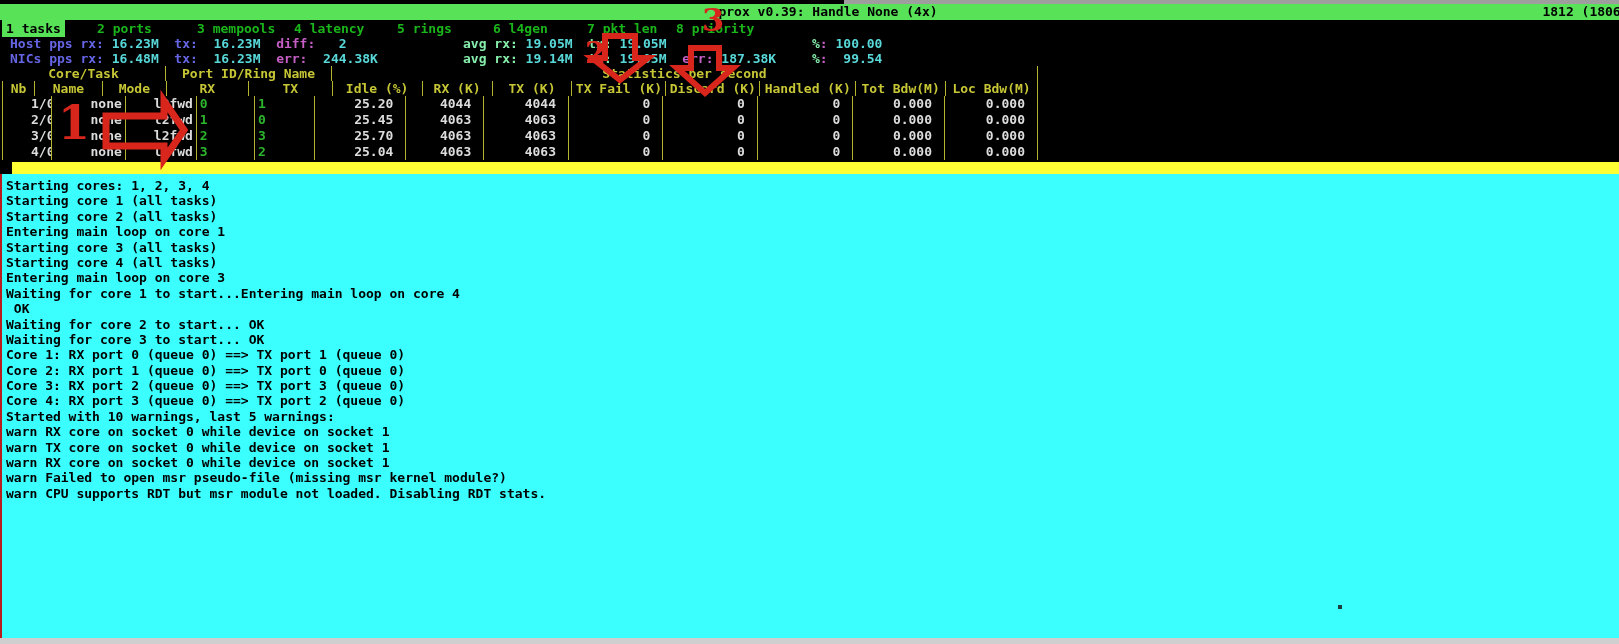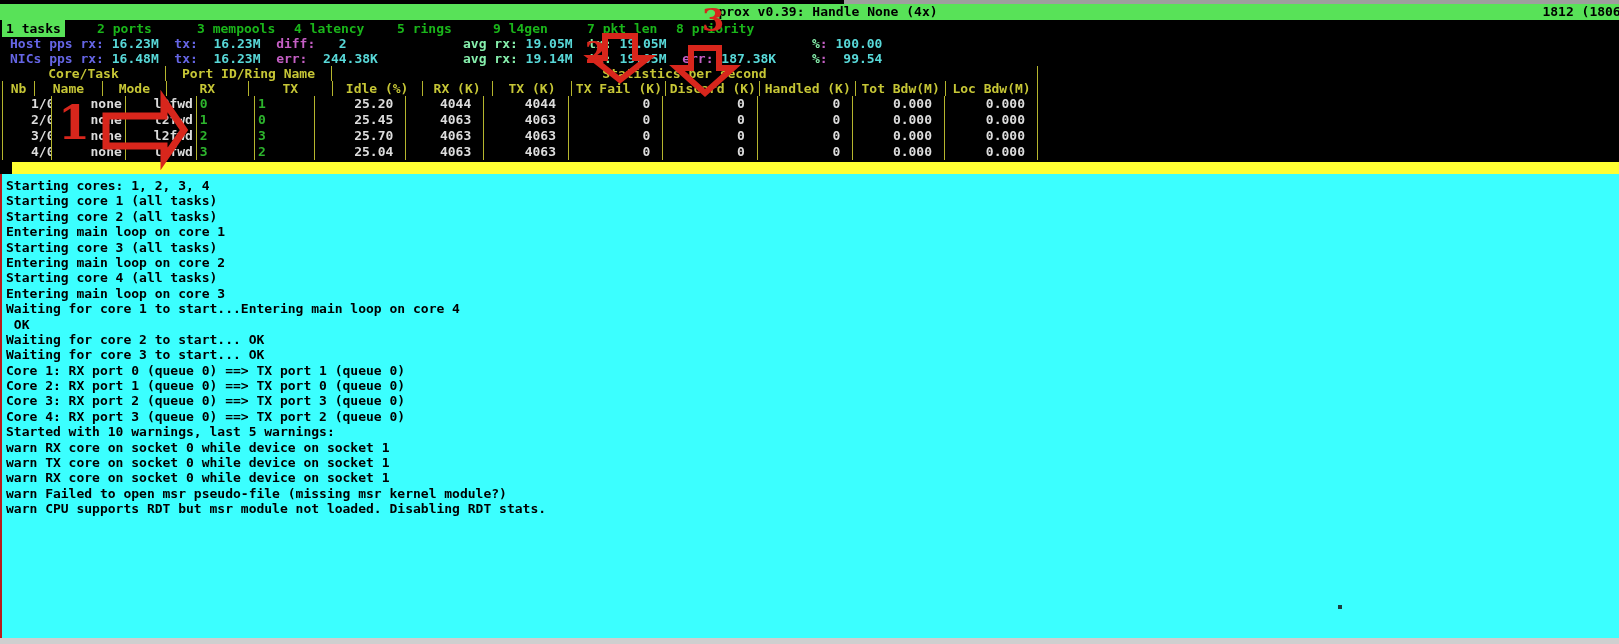--- a/index.html
+++ b/index.html
@@ -60,21 +60,21 @@
     <span class="title">prox v0.39: Handle None (4x)</span>
     <span class="uptime">1812 (1806) up</span>
   </div>
 
   <div class="tabbar" id="tabbar">
       <span class="tab active" style="left: 2px;">1 tasks</span>
       <span class="tab" style="left: 93px;">2 ports</span>
       <span class="tab" style="left: 193px;">3 mempools</span>
       <span class="tab" style="left: 290px;">4 latency</span>
       <span class="tab" style="left: 393px;">5 rings</span>
-      <span class="tab" style="left: 489px;">9 l4gen</span>
+      <span class="tab" style="left: 489px;">6 l4gen</span>
       <span class="tab" style="left: 583px;">7 pkt_len</span>
       <span class="tab" style="left: 672px;">8 priority</span>
     </div>
 
   <div id="stats">
       <div class="stat-line" style="top: 36px;"><span class="seg" style="left: 2px;"><span class="c-blue">Host pps rx:</span><span class="c-cyan"> 16.23M</span><span class="c-blue">  tx: </span><span class="c-cyan"> 16.23M</span><span class="c-magenta">  diff: </span><span class="c-cyan">  2</span></span><span class="seg" style="left: 455px;"><span class="c-teal">avg rx:</span><span class="c-cyan"> 19.05M</span><span class="c-teal">  tx: </span><span class="c-cyan">19.05M</span></span><span class="seg" style="left: 804px;"><span class="c-teal">%</span><span class="c-magenta">:</span><span class="c-cyan"> 100.00</span></span></div>
       <div class="stat-line" style="top: 51px;"><span class="seg" style="left: 2px;"><span class="c-blue">NICs pps rx:</span><span class="c-cyan"> 16.48M</span><span class="c-blue">  tx: </span><span class="c-cyan"> 16.23M</span><span class="c-magenta">  err: </span><span class="c-cyan"> 244.38K</span></span><span class="seg" style="left: 455px;"><span class="c-teal">avg rx:</span><span class="c-cyan"> 19.14M</span><span class="c-teal">  tx: </span><span class="c-cyan">19.05M</span><span class="c-magenta">  err:</span><span class="c-cyan"> 187.38K</span></span><span class="seg" style="left: 804px;"><span class="c-teal">%</span><span class="c-magenta">:</span><span class="c-cyan">  99.54</span></span></div>
     </div>
 
   <div class="tbl" id="tbl">
@@ -161,21 +161,20 @@
     </div>
 
   <div class="divider"></div>
 
   <div class="logpanel" id="logpanel">
       <div class="log-line">Starting cores: 1, 2, 3, 4</div>
       <div class="log-line">Starting core 1 (all tasks)</div>
       <div class="log-line">Starting core 2 (all tasks)</div>
       <div class="log-line">Entering main loop on core 1</div>
       <div class="log-line">Starting core 3 (all tasks)</div>
-      <div class="log-line">Entering main loop on core 2</div>
       <div class="log-line">Starting core 4 (all tasks)</div>
       <div class="log-line">Entering main loop on core 3</div>
       <div class="log-line">Waiting for core 1 to start...Entering main loop on core 4</div>
       <div class="log-line"> OK</div>
       <div class="log-line">Waiting for core 2 to start... OK</div>
       <div class="log-line">Waiting for core 3 to start... OK</div>
       <div class="log-line">Core 1: RX port 0 (queue 0) ==&gt; TX port 1 (queue 0)</div>
       <div class="log-line">Core 2: RX port 1 (queue 0) ==&gt; TX port 0 (queue 0)</div>
       <div class="log-line">Core 3: RX port 2 (queue 0) ==&gt; TX port 3 (queue 0)</div>
       <div class="log-line">Core 4: RX port 3 (queue 0) ==&gt; TX port 2 (queue 0)</div>

